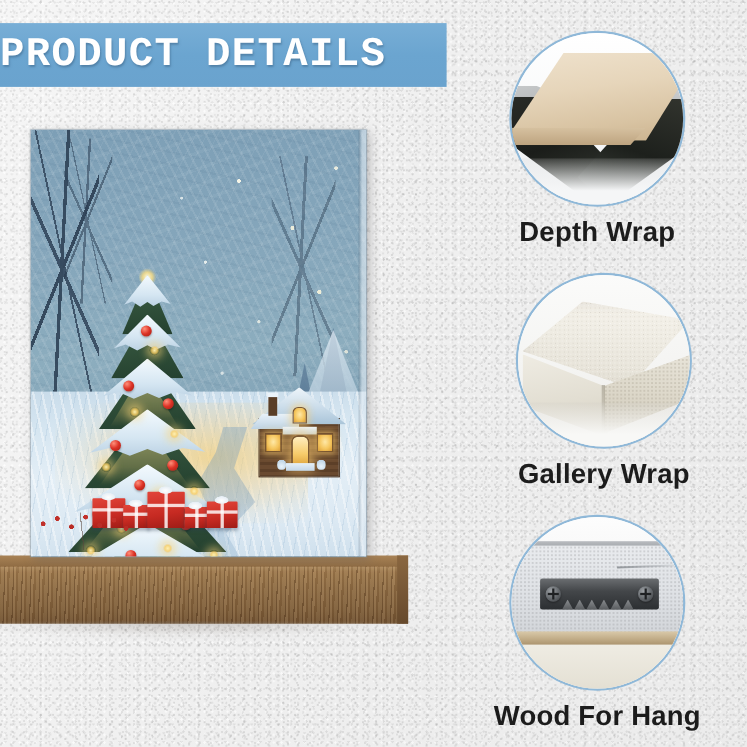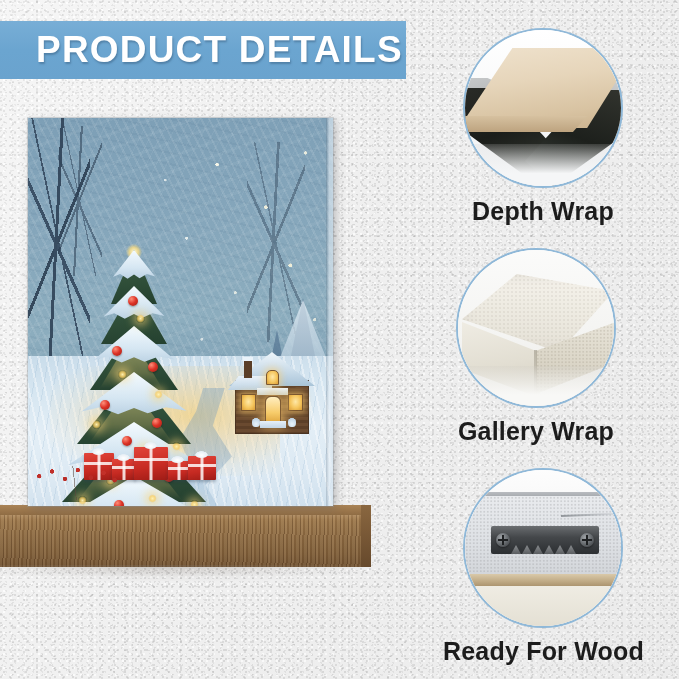--- a/index.html
+++ b/index.html
@@ -46,23 +46,22 @@
   #banner {
     position: absolute;
     left: 0; top: 21px;
     width: 406px; height: 58px;
     background: linear-gradient(180deg, #78aed6 0%, #6ba5d0 50%, #6aa3ce 100%);
     display: flex;
     align-items: center;
     z-index: 5;
   }
   #banner-title {
-    margin-left: 36px;
     color: #ffffff;
-    font-family: Liberation Sans, sans-serif;
+    font-family: Liberation Mono, monospace;
     font-weight: bold;
     font-size: 37px;
     letter-spacing: 1.2px;
     text-shadow: 1px 2px 2px rgba(60,100,135,.55);
     white-space: nowrap;
   }
 
   
   #shelf {
     position: absolute;
@@ -376,21 +375,21 @@
     width: 100%;
     text-align: center;
     margin-top: 9px;
     font-size: 25px;
     font-weight: bold;
     color: #1c1c1c;
     letter-spacing: .2px;
     white-space: nowrap;
   }
   #feature-depth  { left: 463px; top: 28px;  width: 160px; }
-  #feature-wrap   { left: 456px; top: 248px; width: 160px; }
+  #feature-wrap   { left: 469px; top: 248px; width: 160px; }
   #feature-hang   { left: 463px; top: 468px; width: 160px; }
   #feature-hang .feature-label { margin-left: -20px; width: calc(100% + 40px); }
 
   
   .c1-bg { position:absolute; inset:0; background: linear-gradient(180deg,#ffffff 0%,#f6f7f8 60%,#eceef0 100%); }
   .bar-wood {
     position:absolute; left:-6px; top:18px; width:178px; height:80px;
     background: linear-gradient(172deg,#efe2cd 0%,#e6d5ba 40%,#d8c3a2 75%,#c9b08b 100%);
     clip-path: polygon(30% 0%, 100% 0%, 72% 100%, 0% 100%);
   }
@@ -669,16 +668,16 @@
         <div class="tooth" style="left:20px;"></div>
         <div class="tooth" style="left:31px;"></div>
         <div class="tooth" style="left:42px;"></div>
         <div class="tooth" style="left:53px;"></div>
         <div class="tooth" style="left:64px;"></div>
         <div class="tooth" style="left:75px;"></div>
       </div>
       <div class="screw" id="screw-l"></div>
       <div class="screw" id="screw-r"></div>
     </div>
-    <div class="feature-label">Ready For Wood</div>
+    <div class="feature-label">Wood For Hang</div>
   </div>
 
 </div>
 
 </body></html>

